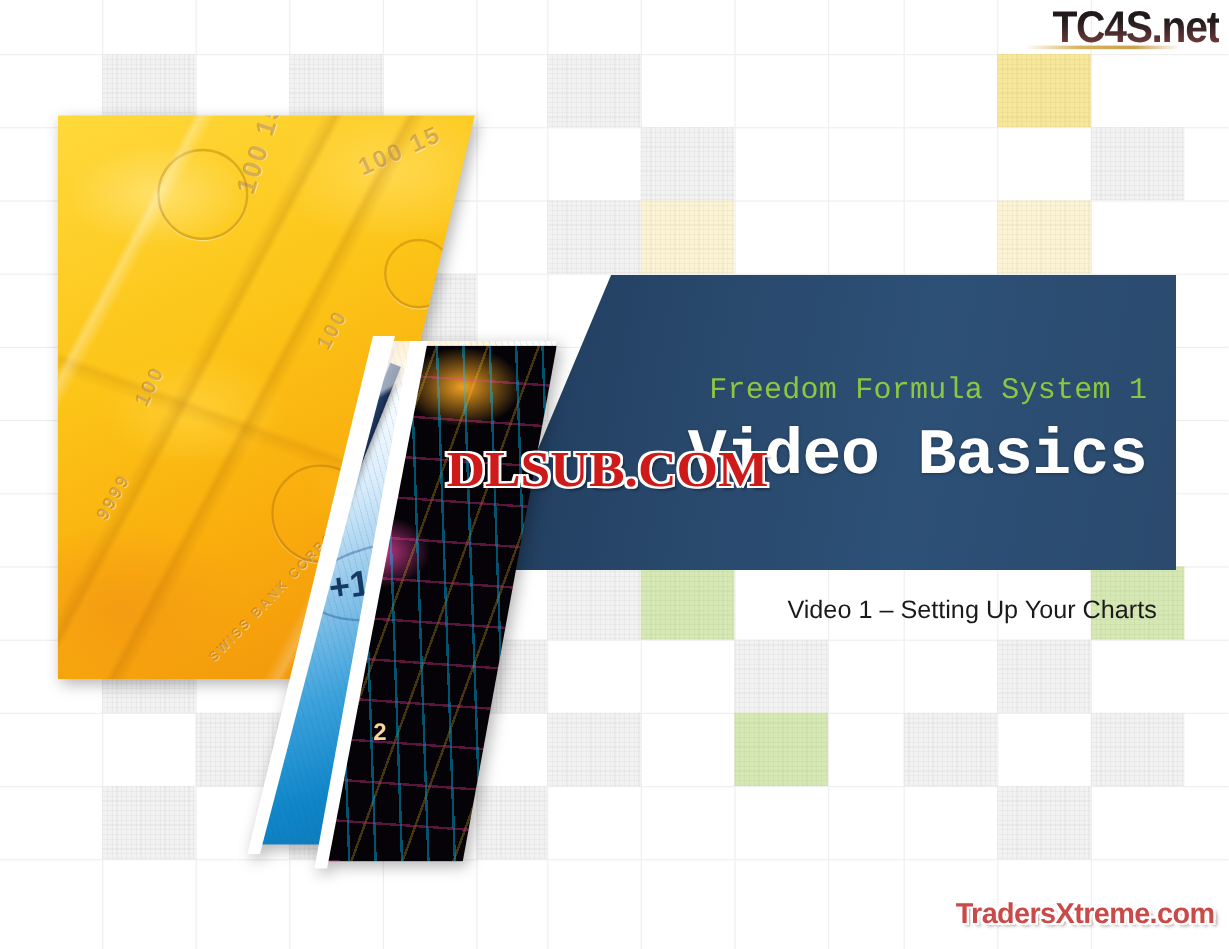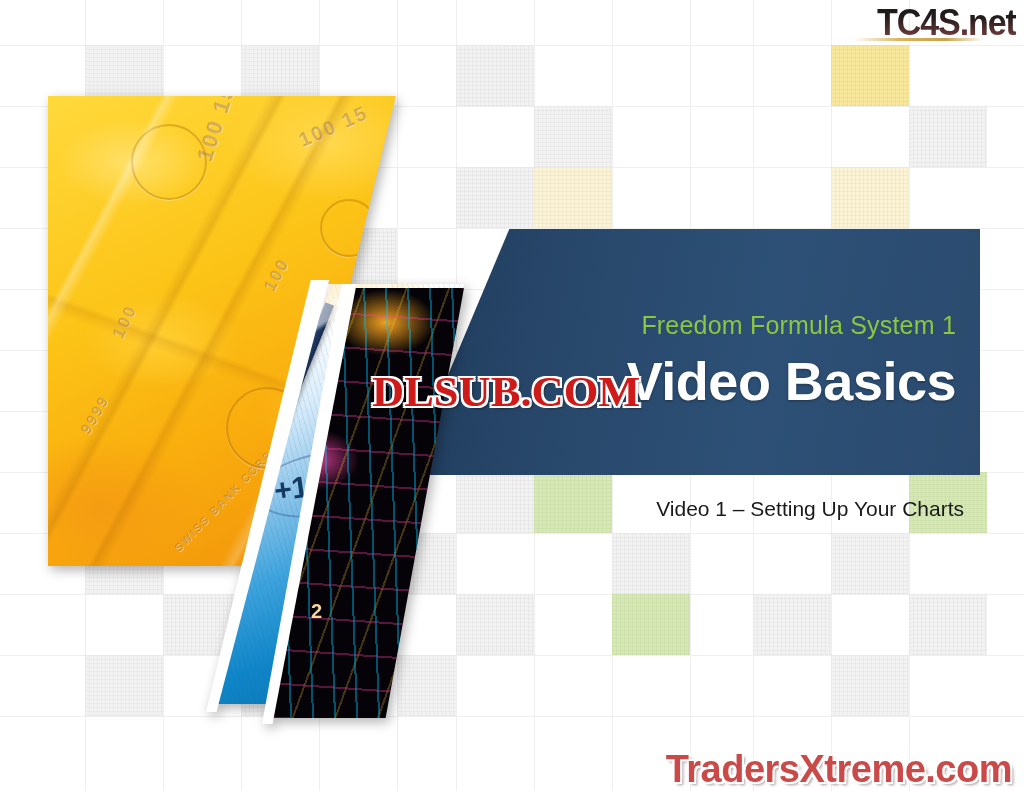--- a/index.html
+++ b/index.html
@@ -188,20 +188,21 @@
     height: 246px;
     z-index: 3;
     background: linear-gradient(100deg, #1f3b5c 0%, #28486b 30%, #2d5076 62%, #2b4a6e 100%);
     clip-path: polygon(18% 0%, 100% 0%, 100% 100%, 0% 100%);
   }
   .band-text {
     position: absolute;
     z-index: 6;
     right: 68px;
     text-align: left;
+    font-family: Liberation Mono, monospace;
   }
   .band-sub {
     top: 311px;
     color: #8dc63f;
     font-size: 25px;
     font-weight: normal;
     letter-spacing: 0.2px;
     white-space: nowrap;
   }
   .band-title {
@@ -250,21 +251,21 @@
     width: 130px;
     height: 3px;
     z-index: 8;
     background: linear-gradient(90deg, rgba(216,176,90,0) 0%, #d9b45e 35%, #c9a14c 70%, rgba(201,161,76,0) 100%);
   }
   .logo-tx {
     position: absolute;
     right: 12px;
     top: 748px;
     z-index: 8;
-    font-size: 38px;
+    font-size: 24px;
     font-weight: bold;
     color: #c94a49;
     letter-spacing: -0.5px;
     white-space: nowrap;
     text-shadow:
       -1px -1px 0 #ffffff, 1px -1px 0 #ffffff,
       -1px  1px 0 #ffffff, 1px  1px 0 #ffffff,
       -2px -2px 0 #ffffff, 2px -2px 0 #ffffff,
       -2px  2px 0 #ffffff, 2px  2px 0 #ffffff,
        3px  3px 3px rgba(60,30,30,0.45);

